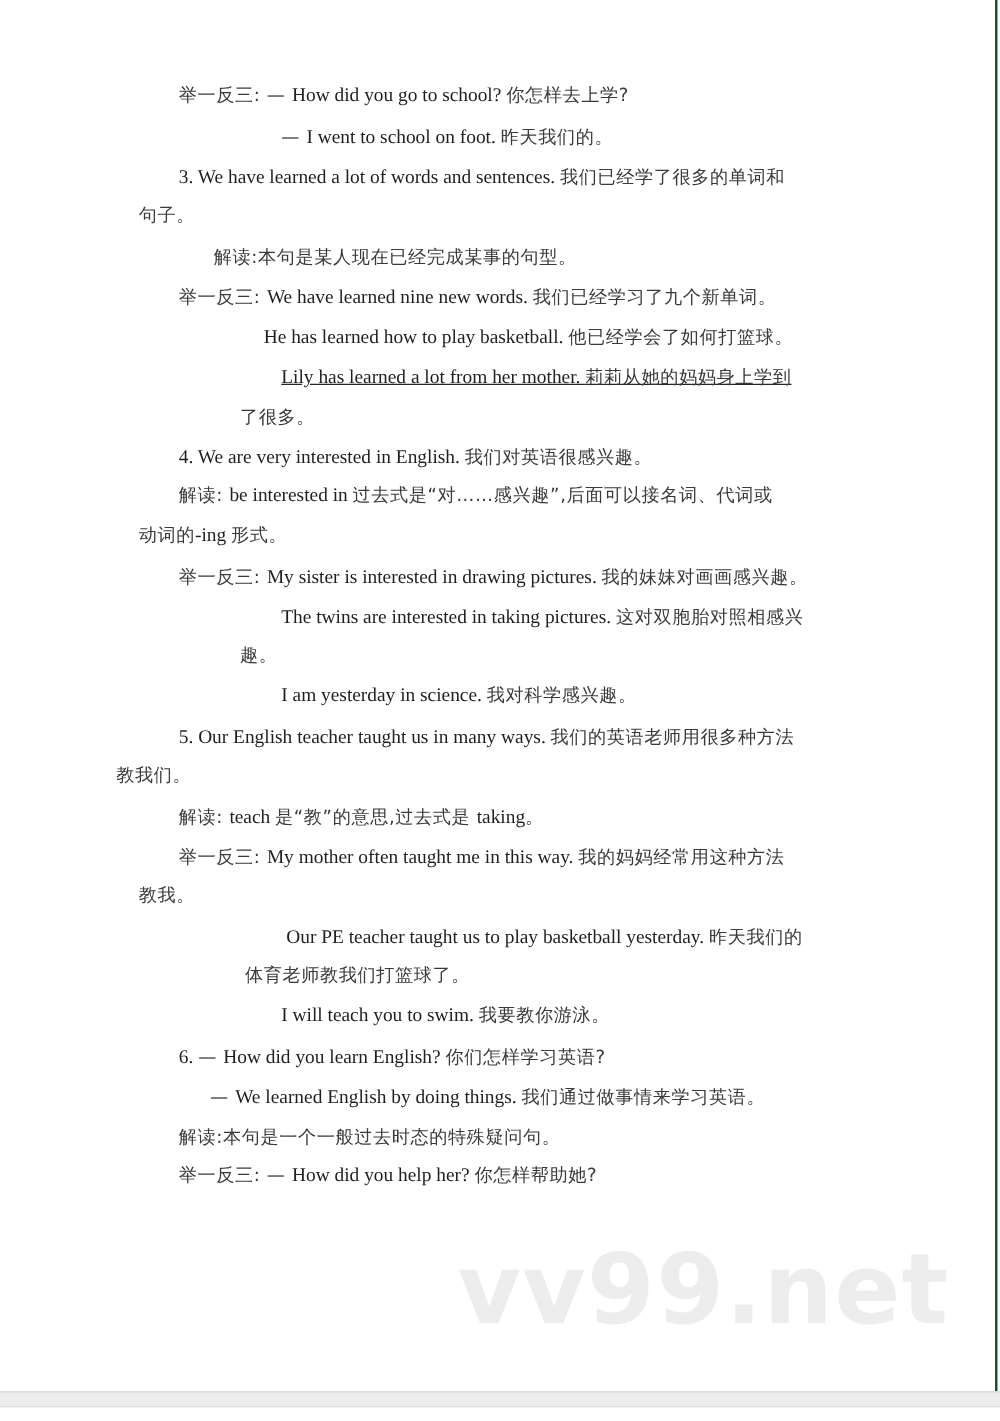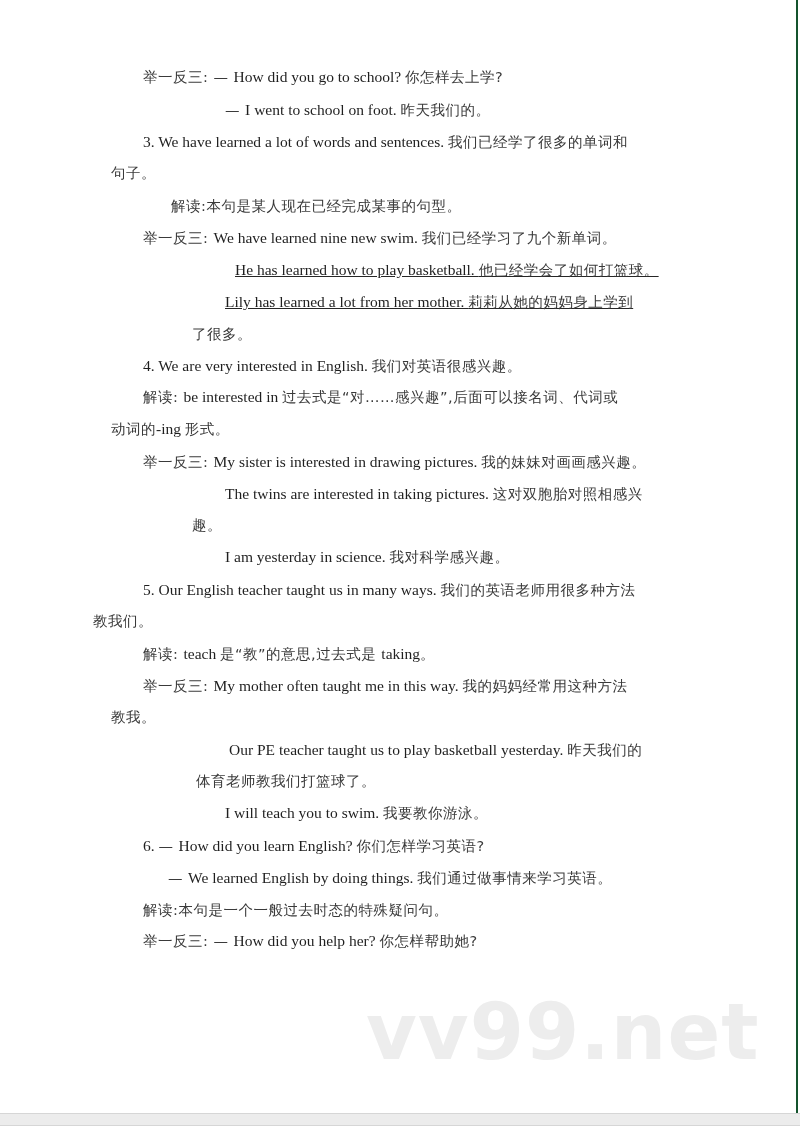--- a/index.html
+++ b/index.html
@@ -74,22 +74,22 @@
 </head>
 <body>
 
 <div class="page">
   <div id="lines-container">
       <div class="line" style="left: 143px; top: 61px;"><span class="zh">举一反三: — </span><span class="en"> How did you go to school? </span><span class="zh">你怎样去上学?</span></div>
       <div class="line" style="left: 225px; top: 94px;"><span class="zh">— </span><span class="en"> I went to school on foot. </span><span class="zh">昨天我们的。</span></div>
       <div class="line" style="left: 143px; top: 126px;"><span class="en">3. We have learned a lot of words and sentences. </span><span class="zh">我们已经学了很多的单词和</span></div>
       <div class="line" style="left: 111px; top: 157px;"><span class="zh">句子。</span></div>
       <div class="line" style="left: 143px; top: 190px; margin-left: 28px;"><span class="zh">解读:本句是某人现在已经完成某事的句型。</span></div>
-      <div class="line" style="left: 143px; top: 222px;"><span class="zh">举一反三: </span><span class="en">We have learned nine new swim. </span><span class="zh">我们已经学习了九个新单词。</span></div>
-      <div class="line" style="left: 235px; top: 254px; text-decoration: underline;"><span class="en">He has learned how to play basketball. </span><span class="zh">他已经学会了如何打篮球。</span></div>
+      <div class="line" style="left: 143px; top: 222px;"><span class="zh">举一反三: </span><span class="en">We have learned nine new words. </span><span class="zh">我们已经学习了九个新单词。</span></div>
+      <div class="line" style="left: 211px; top: 254px;"><span class="en">He has learned how to play basketball. </span><span class="zh">他已经学会了如何打篮球。</span></div>
       <div class="line" style="left: 225px; top: 286px; text-decoration: underline;"><span class="en">Lily has learned a lot from her mother. </span><span class="zh">莉莉从她的妈妈身上学到</span></div>
       <div class="line" style="left: 192px; top: 318px;"><span class="zh">了很多。</span></div>
       <div class="line" style="left: 143px; top: 350px;"><span class="en">4. We are very interested in English. </span><span class="zh">我们对英语很感兴趣。</span></div>
       <div class="line" style="left: 143px; top: 381px;"><span class="zh">解读: </span><span class="en">be interested in </span><span class="zh">过去式是“对……感兴趣”,后面可以接名词、代词或</span></div>
       <div class="line" style="left: 111px; top: 413px;"><span class="zh">动词的</span><span class="en">-ing </span><span class="zh">形式。</span></div>
       <div class="line" style="left: 143px; top: 446px;"><span class="zh">举一反三: </span><span class="en">My sister is interested in drawing pictures. </span><span class="zh">我的妹妹对画画感兴趣。</span></div>
       <div class="line" style="left: 225px; top: 478px;"><span class="en">The twins are interested in taking pictures. </span><span class="zh">这对双胞胎对照相感兴</span></div>
       <div class="line" style="left: 192px; top: 509px;"><span class="zh">趣。</span></div>
       <div class="line" style="left: 225px; top: 541px;"><span class="en">I am yesterday in science. </span><span class="zh">我对科学感兴趣。</span></div>
       <div class="line" style="left: 143px; top: 574px;"><span class="en">5. Our English teacher taught us in many ways. </span><span class="zh">我们的英语老师用很多种方法</span></div>

